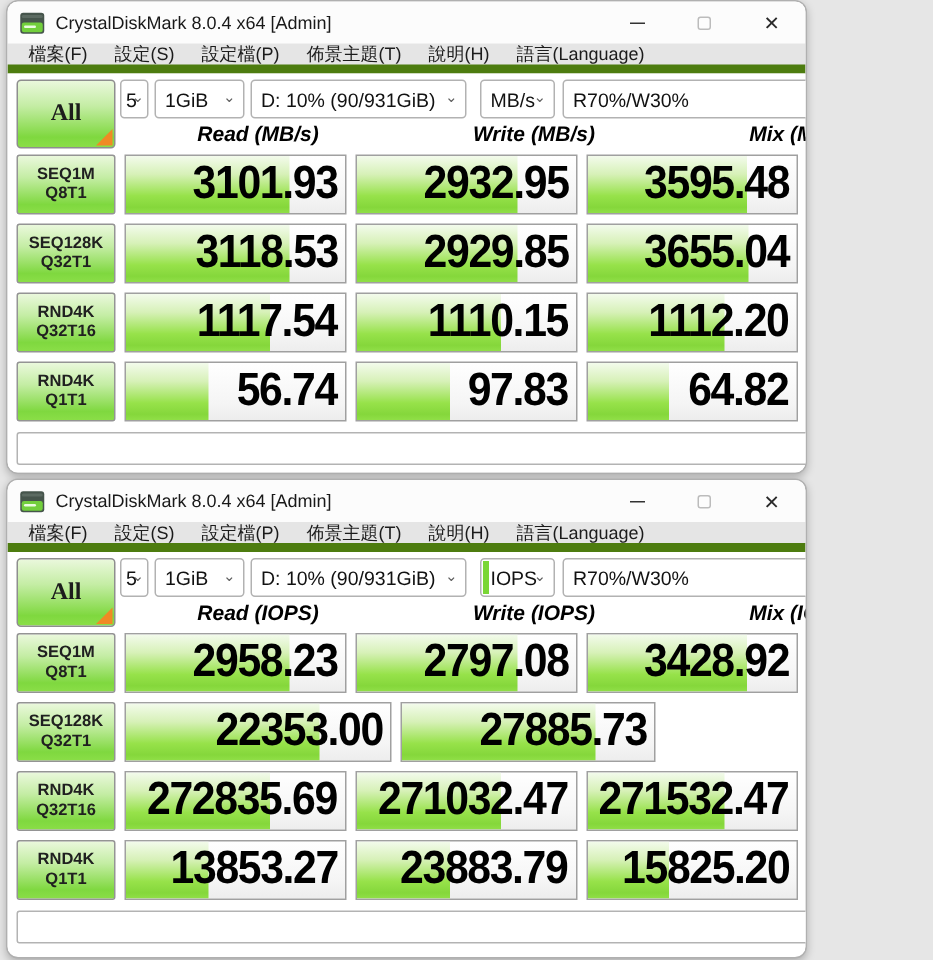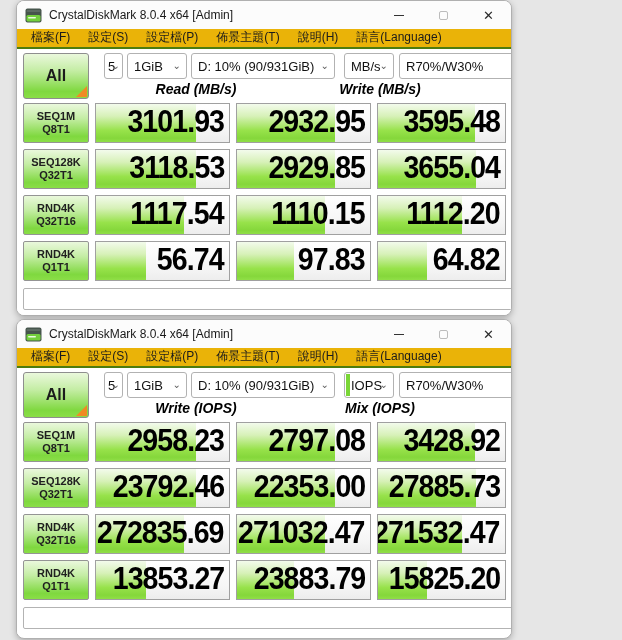--- a/index.html
+++ b/index.html
@@ -4,55 +4,55 @@
 <style>
   * { box-sizing: border-box; margin: 0; padding: 0; }
   html,body { width:622px; height:640px; }
   body {
     font-family:"Liberation Sans", sans-serif;
     background:#e6e6e6;
     position:relative;
     overflow:hidden;
   }
   .window {
-    position:absolute; left:16px; width:496px;
+    position:absolute; left:4px; width:534px;
     background:#fff;
     border:1px solid #b0b0b0;
     border-radius:8px;
     overflow:hidden;
     box-shadow:0 2px 6px rgba(0,0,0,.25);
   }
   #win1 { top:0; height:316px; }
   #win2 { top:319px; height:320px; }
 
   
   .titlebar { height:28px; display:flex; align-items:center; background:#fcfcfc; padding-left:8px; }
   .app-icon { width:17px; height:15px; margin-right:7px; flex:0 0 auto; }
   .title { font-size:12px; color:#191919; white-space:nowrap; }
   .controls { margin-left:auto; display:flex; height:100%; }
   .ctrl { width:45px; height:100%; display:flex; align-items:center; justify-content:center; }
   .ctrl-min .glyph { width:10px; height:0; border-top:1px solid #333; display:block; }
   .ctrl-max .glyph { width:9px; height:9px; border:1px solid #bcbcbc; border-radius:2px; display:block; }
   .ctrl-close .glyph { font-size:13px; color:#2a2a2a; line-height:1; }
 
   
-  .menubar { height:20px; display:flex; align-items:flex-start; background:#eab308; padding-left:5px; border-bottom:2px solid #4d7c0f; }
+  .menubar { height:20px; display:flex; align-items:center; background:#e5e5e5; padding-left:5px; border-bottom:6px solid #4d7c0f; }
   .menu-item { font-size:12px; color:#1b1b1b; padding:0 9px; white-space:nowrap; }
 
   
   .content { padding:4px 5px 5px 6px; background:#fff; }
 
   .topbar { display:flex; height:46px; }
   .all-btn {
-    width:66px; height:46px; margin-right:15px; flex:0 0 auto;
+    width:66px; height:46px; margin-right:3px; flex:0 0 auto;
     border:1px solid #8e8e8e; border-radius:3px;
     background:linear-gradient(180deg,#eaf8dc 0%,#c4eda4 38%,#7fd83f 85%,#8ade47 100%);
     font-size:16px; font-weight:bold; color:#1c1c1c;
     display:flex; align-items:center; justify-content:center;
-    position:relative; cursor:default;
+    position:relative; cursor:default;font-family:Liberation Serif, serif;
   }
   .all-btn::after {
     content:""; position:absolute; right:1px; bottom:1px;
     border-style:solid; border-width:0 0 11px 11px;
     border-color:transparent transparent var(--orange) transparent;
   }
   .right-col { flex:1 1 auto; display:flex; flex-direction:column; }
   .combos { display:flex; height:26px; }
   .combo {
     height:26px; border:1px solid #b2b2b2; border-radius:3px; background:#fff;
@@ -301,20 +301,21 @@
           <div class="combo combo-unit focused" id="unit-combo-2">
               <span>IOPS</span>
               <span class="chevron">⌄</span>
             </div>
           <div class="combo combo-mix">
               <span>R70%/W30%</span>
               <span class="chevron">⌄</span>
             </div>
         </div>
         <div class="headers">
+          <span class="col-header">Read (IOPS)</span>
           <span class="col-header">Write (IOPS)</span>
           <span class="col-header">Mix (IOPS)</span>
         </div>
       </div>
     </div>
     <div class="rows">
       <div class="row">
         <div class="row-label">
             <span>SEQ1M</span>
             <span>Q8T1</span>
@@ -330,24 +331,20 @@
         <div class="cell cell-3">
             <div class="cell-fill" style="width: 76.5%;"></div>
             <span class="cell-value">3428.92</span>
           </div>
       </div>
       <div class="row">
         <div class="row-label">
             <span>SEQ128K</span>
             <span>Q32T1</span>
           </div>
-        <div class="cell cell-1">
-            <div class="cell-fill" style="width: 75%;"></div>
-            <span class="cell-value">23792.46</span>
-          </div>
         <div class="cell cell-2">
             <div class="cell-fill" style="width: 73.5%;"></div>
             <span class="cell-value">22353.00</span>
           </div>
         <div class="cell cell-3">
             <div class="cell-fill" style="width: 77%;"></div>
             <span class="cell-value">27885.73</span>
           </div>
       </div>
       <div class="row">

